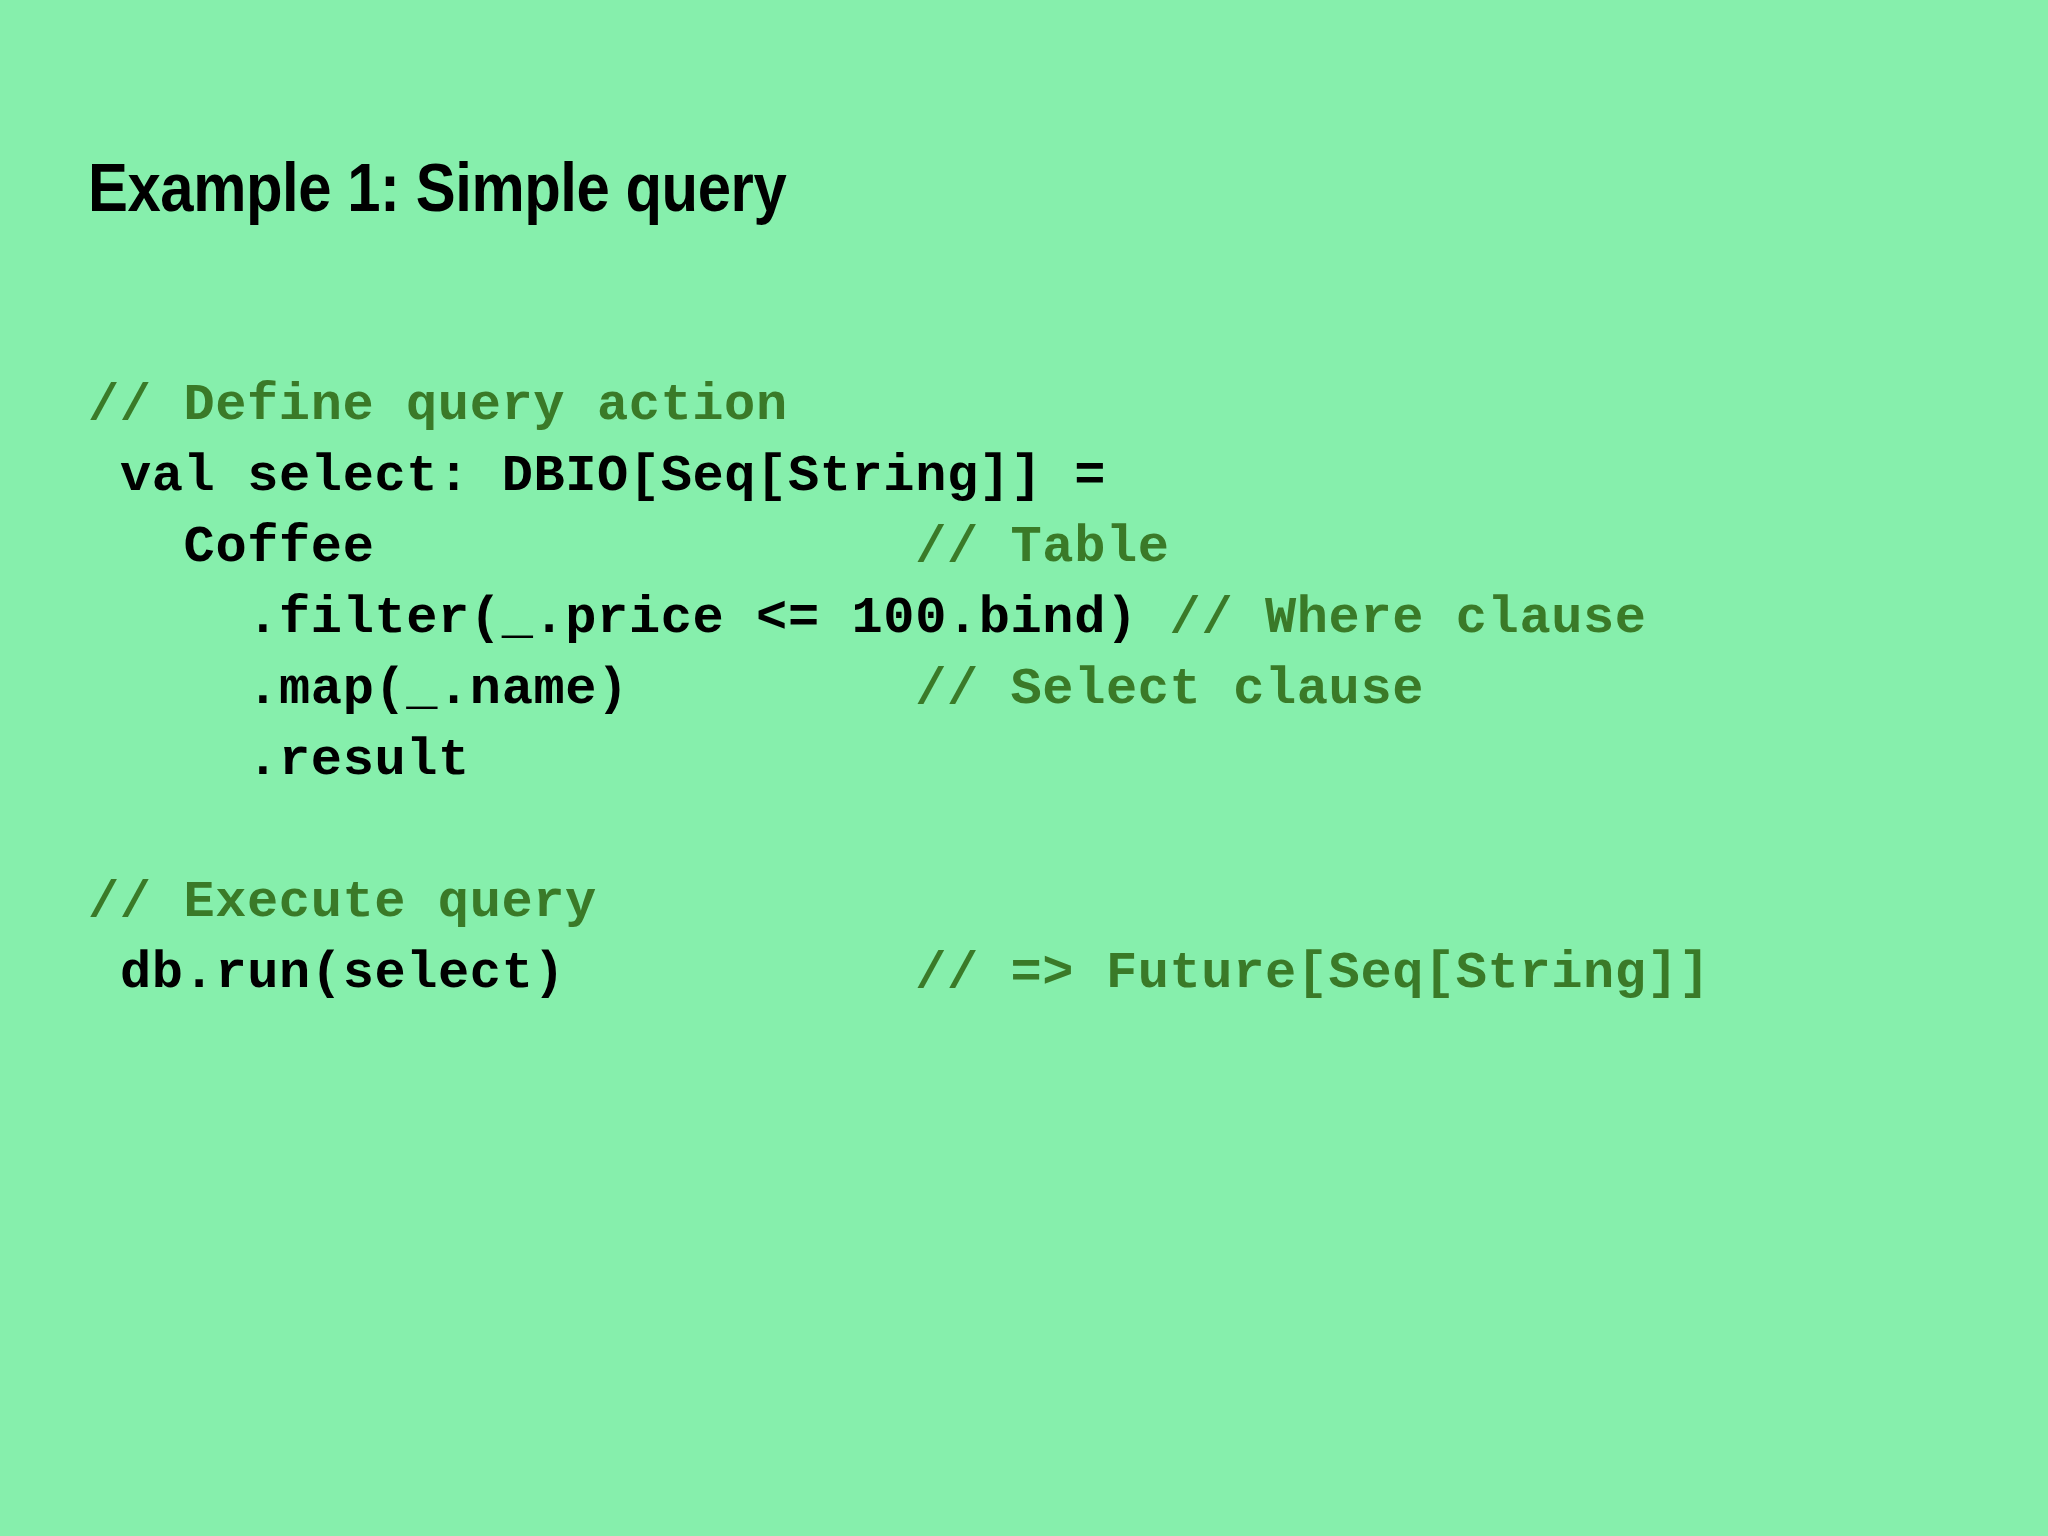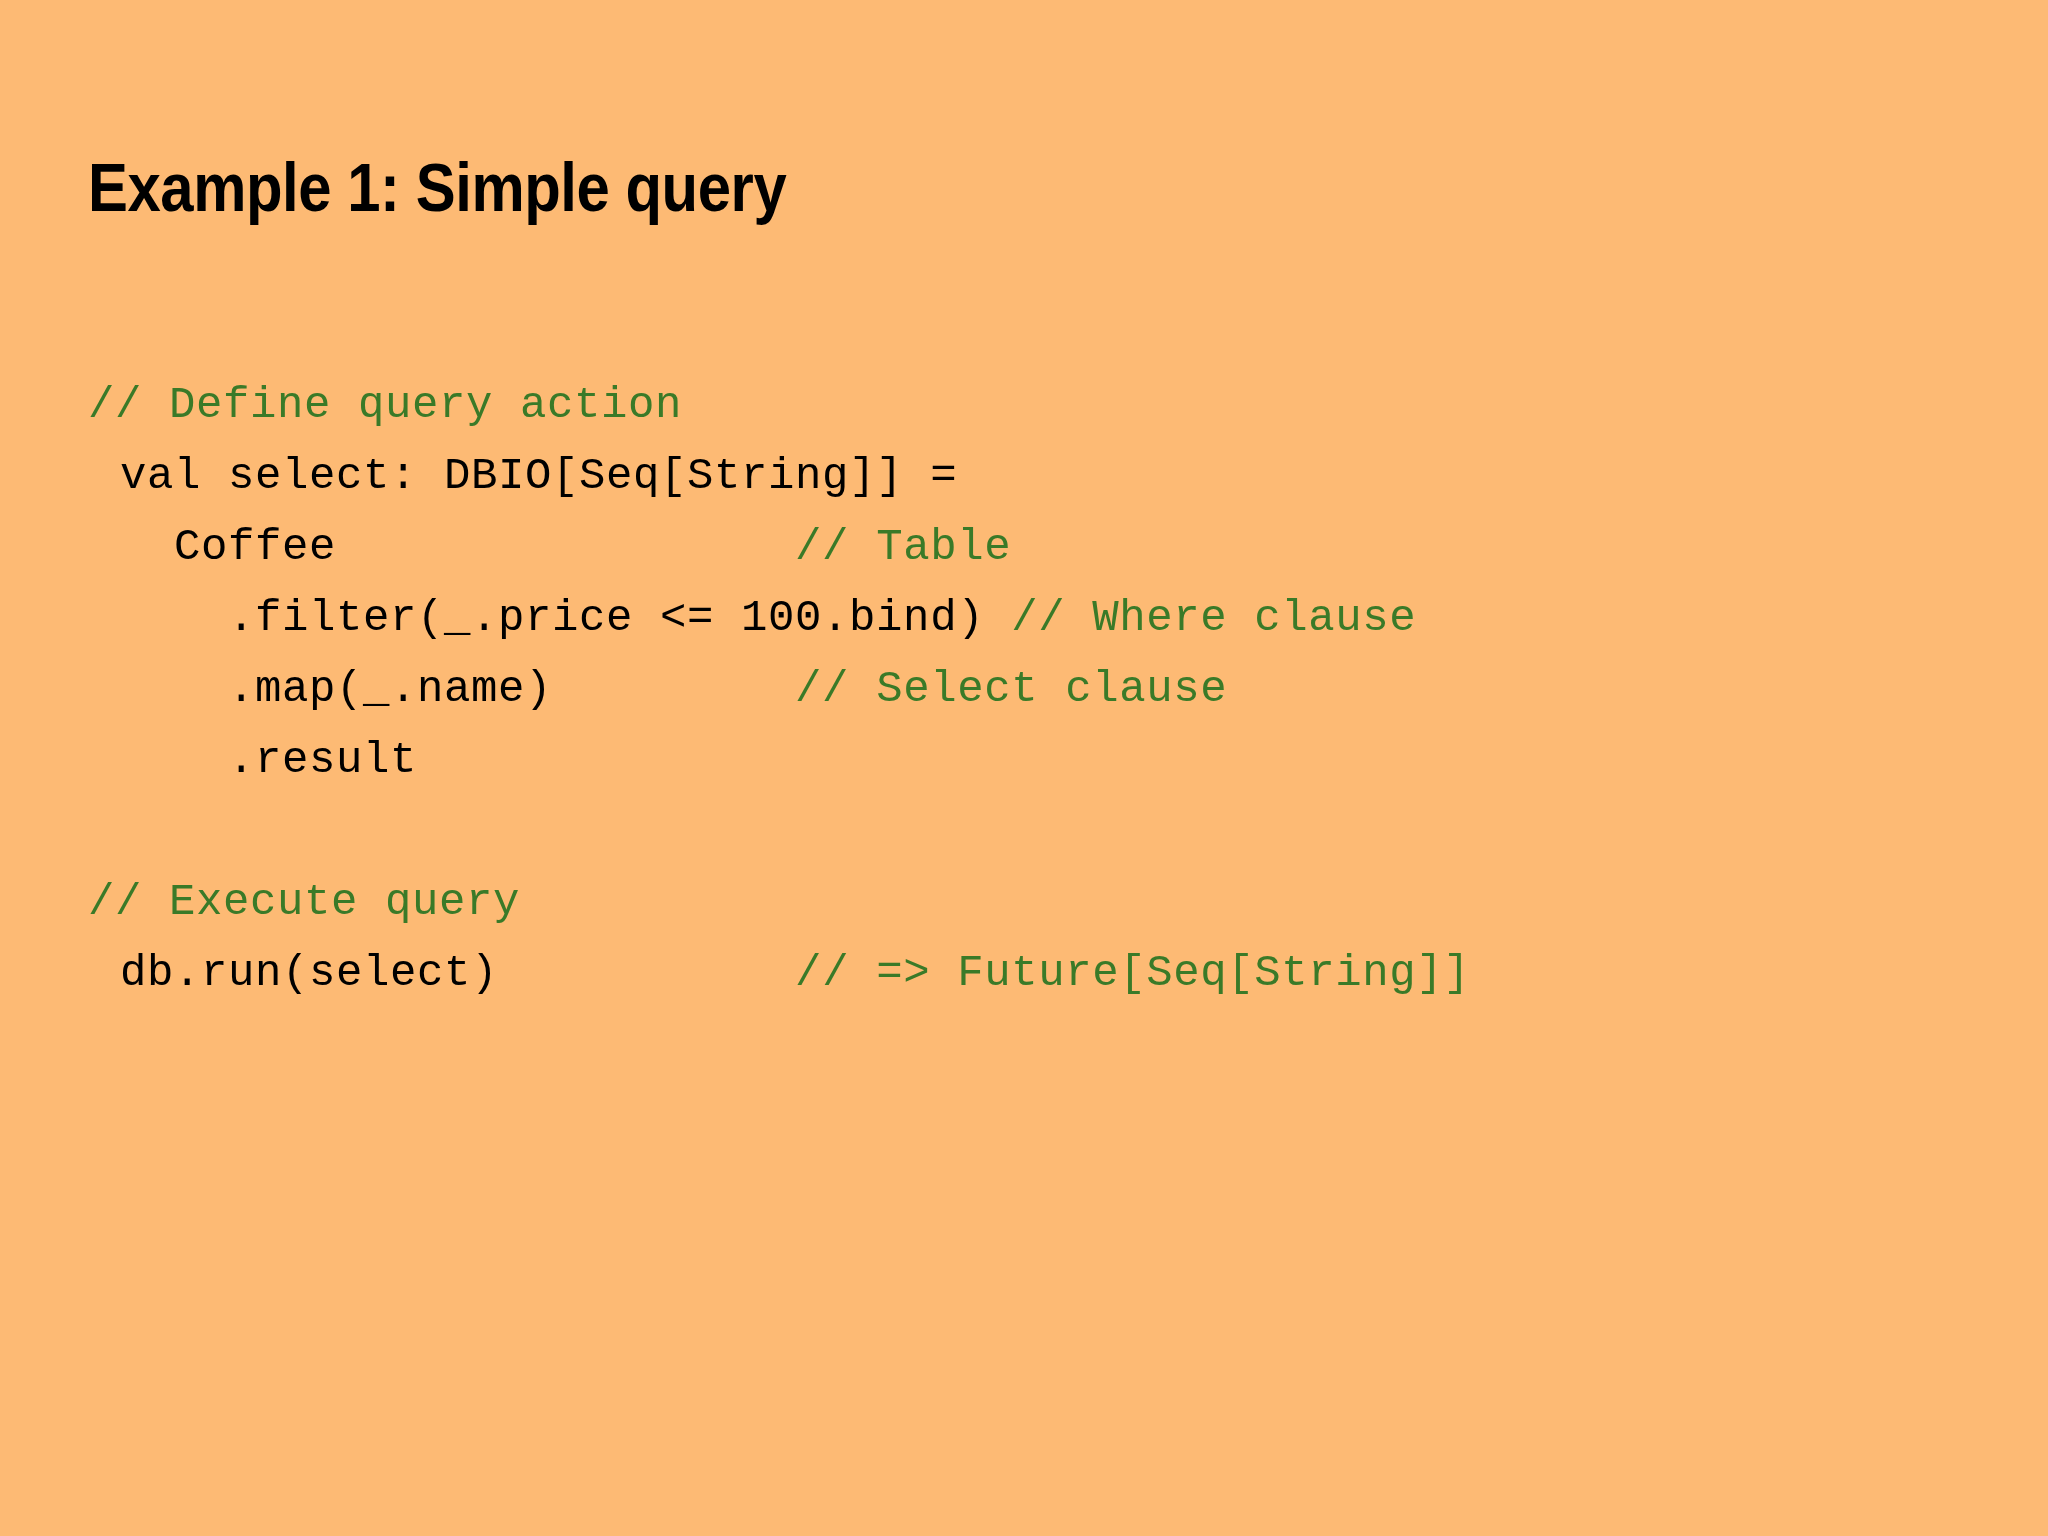--- a/index.html
+++ b/index.html
@@ -10,43 +10,43 @@
     width: 2048px;
     height: 1536px;
     background: #ffffff;
     font-family: "Liberation Sans", sans-serif;
     overflow: hidden;
   }
   .slide {
     position: relative;
     width: 2048px;
     height: 1536px;
-    background: #fdba74;
+    background: #86efac;
   }
   .slide-title {
     position: absolute;
     left: 88px;
     top: 148px;
     font-family: "Liberation Sans", sans-serif;
     font-weight: bold;
     font-size: 68px;
     line-height: 78px;
     letter-spacing: -0.5px;
     color: #000000;
     transform: scaleX(0.88);
     transform-origin: left top;
     white-space: pre;
   }
   .code-block {
     position: absolute;
     left: 88px;
     top: 370px;
     font-family: "Liberation Mono", "DejaVu Sans Mono", monospace;
-    font-weight: normal;
-    font-size: 44px;
+    font-weight: bold;
+    font-size: 52px;
     line-height: 71px;
     color: #000000;
     white-space: pre;
     letter-spacing: 0.6px;
   }
   .code-line {
     white-space: pre;
     min-height: 71px;
   }
   .code-line.blank {

